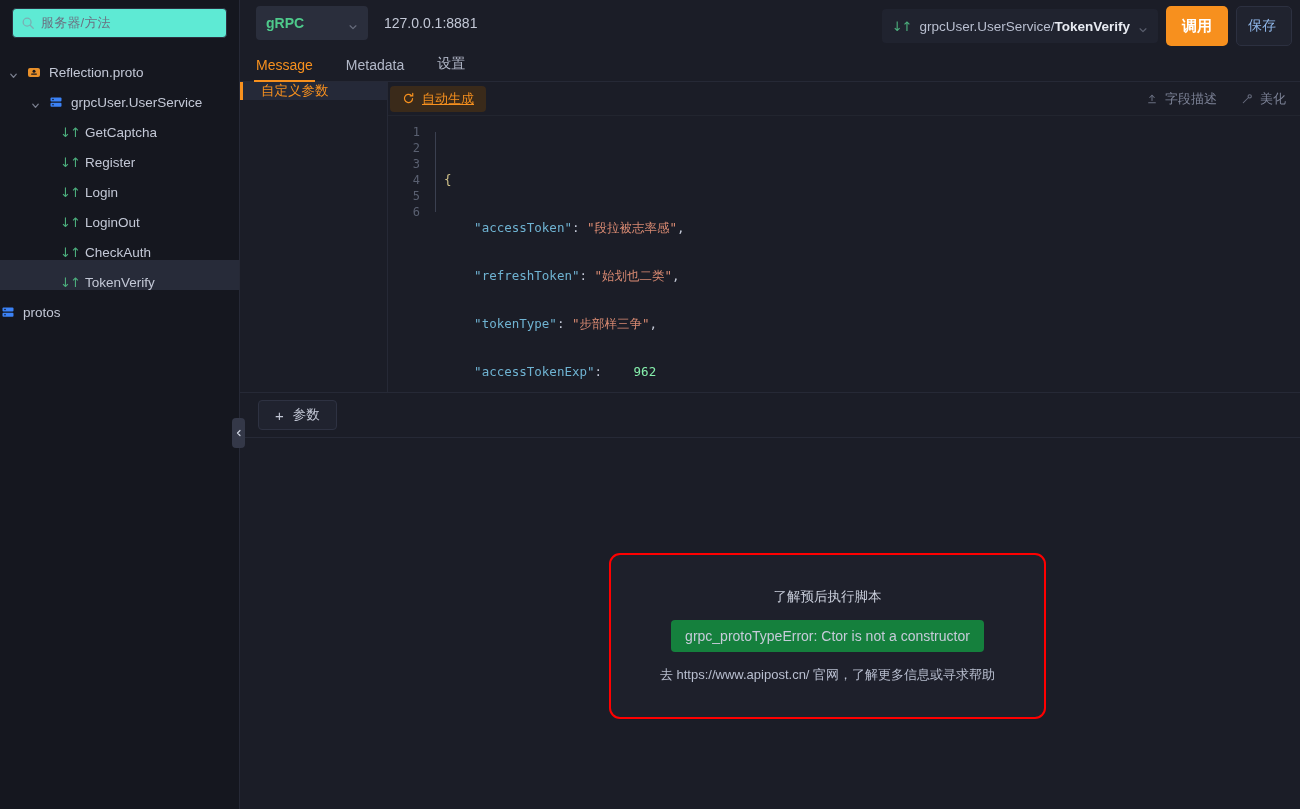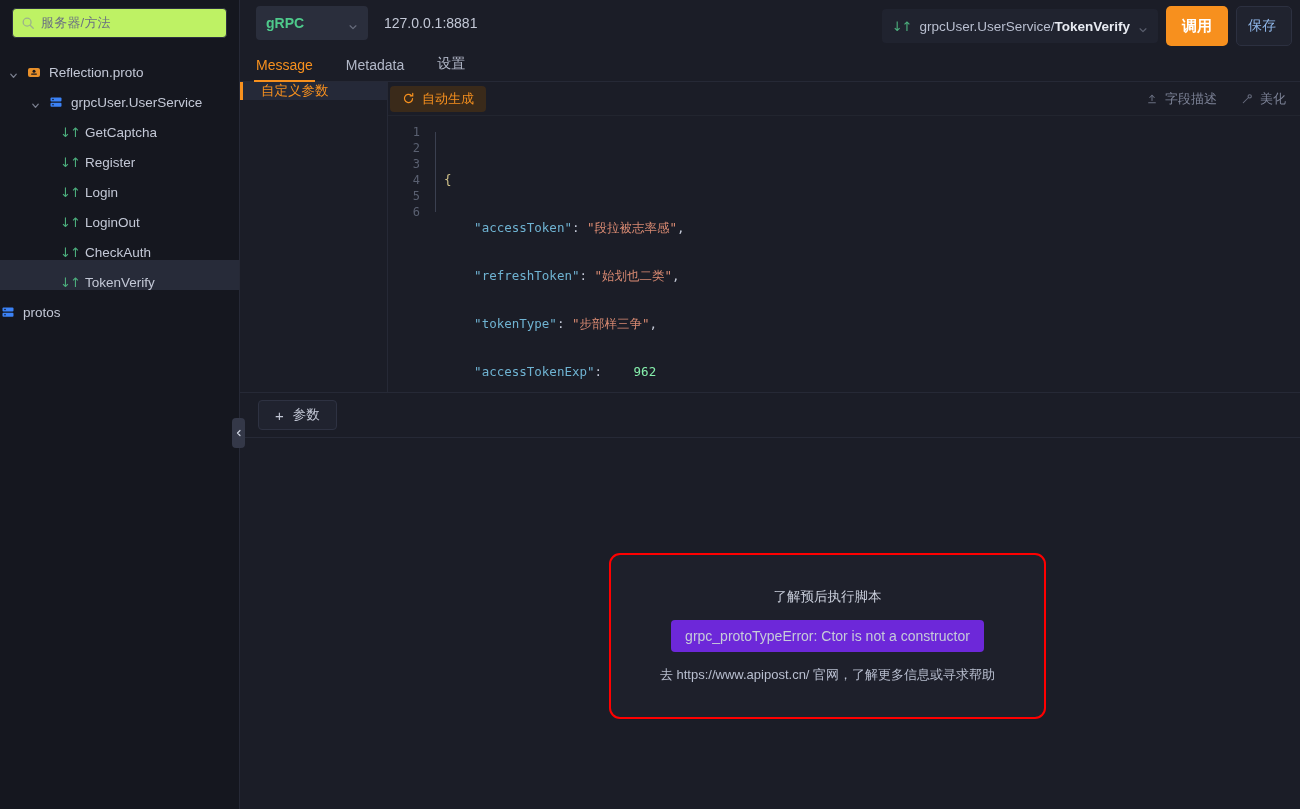--- a/index.html
+++ b/index.html
@@ -15,21 +15,21 @@
   .sidebar {
     width: 240px; height: 809px;
     background: #15171f;
     border-right: 1px solid #262936;
     flex: 0 0 240px;
     position: relative;
   }
   .search-wrap { padding: 8px 12px 0 12px; }
   .search-box {
     height: 30px;
-    background: #bef264;
+    background: #5eead4;
     border: 1px solid #2c3040;
     border-radius: 4px;
     display: flex; align-items: center;
     padding: 0 8px; gap: 6px;
   }
   .search-icon { width: 14px; height: 14px; flex: 0 0 14px; opacity: .65; }
   .search-ph { color: #6b7182; font-size: 13px; letter-spacing: .2px; }
 
   .tree { margin-top: 12px; }
   .tree-row {
@@ -148,21 +148,21 @@
   .editor-toolbar {
     height: 34px; flex: 0 0 34px;
     display: flex; align-items: center;
     position: relative;
     border-bottom: 1px solid #22252f;
   }
   .gen-btn {
     height: 26px; margin-left: 2px;
     background: #3a2a1a; border-radius: 4px;
     display: flex; align-items: center; gap: 7px;
-    padding: 0 12px; color: #f7901e; font-size: 13px; cursor: pointer;
+    padding: 0 12px; color: #f7901e; font-size: 13px; cursor: pointer; text-decoration: underline;
   }
   .gen-btn svg { width: 13px; height: 13px; }
   .tool-right { position: absolute; right: 14px; display: flex; align-items: center; gap: 24px; }
   .tool-item { display: flex; align-items: center; gap: 7px; color: #7c8296; font-size: 13px; cursor: pointer; }
   .tool-item svg { width: 12px; height: 12px; opacity: .8; }
 
   .code-area { flex: 1; display: flex; overflow: hidden; position: relative; background: #1b1d27; }
   .gutter {
     width: 42px; flex: 0 0 42px;
     padding-top: 8px; text-align: right; padding-right: 10px;
@@ -205,21 +205,21 @@
   .error-box {
     position: absolute; left: 369px; top: 115px;
     width: 437px; height: 166px;
     border: 2px solid #ff0000; border-radius: 11px;
     background: #1e202b;
     display: flex; flex-direction: column;
     align-items: center; justify-content: center; gap: 14px;
   }
   .err-title { color: #c9cedb; font-size: 13.5px; }
   .err-code {
-    background: #6d28d9; border-radius: 4px;
+    background: #15803d; border-radius: 4px;
     padding: 8px 14px;
     color: #c6cbd9; font-size: 14px;
   }
   .err-help { color: #b9bfd0; font-size: 13px; }
 </style>
 </head>
 <body>
 
 <div class="app">
 

